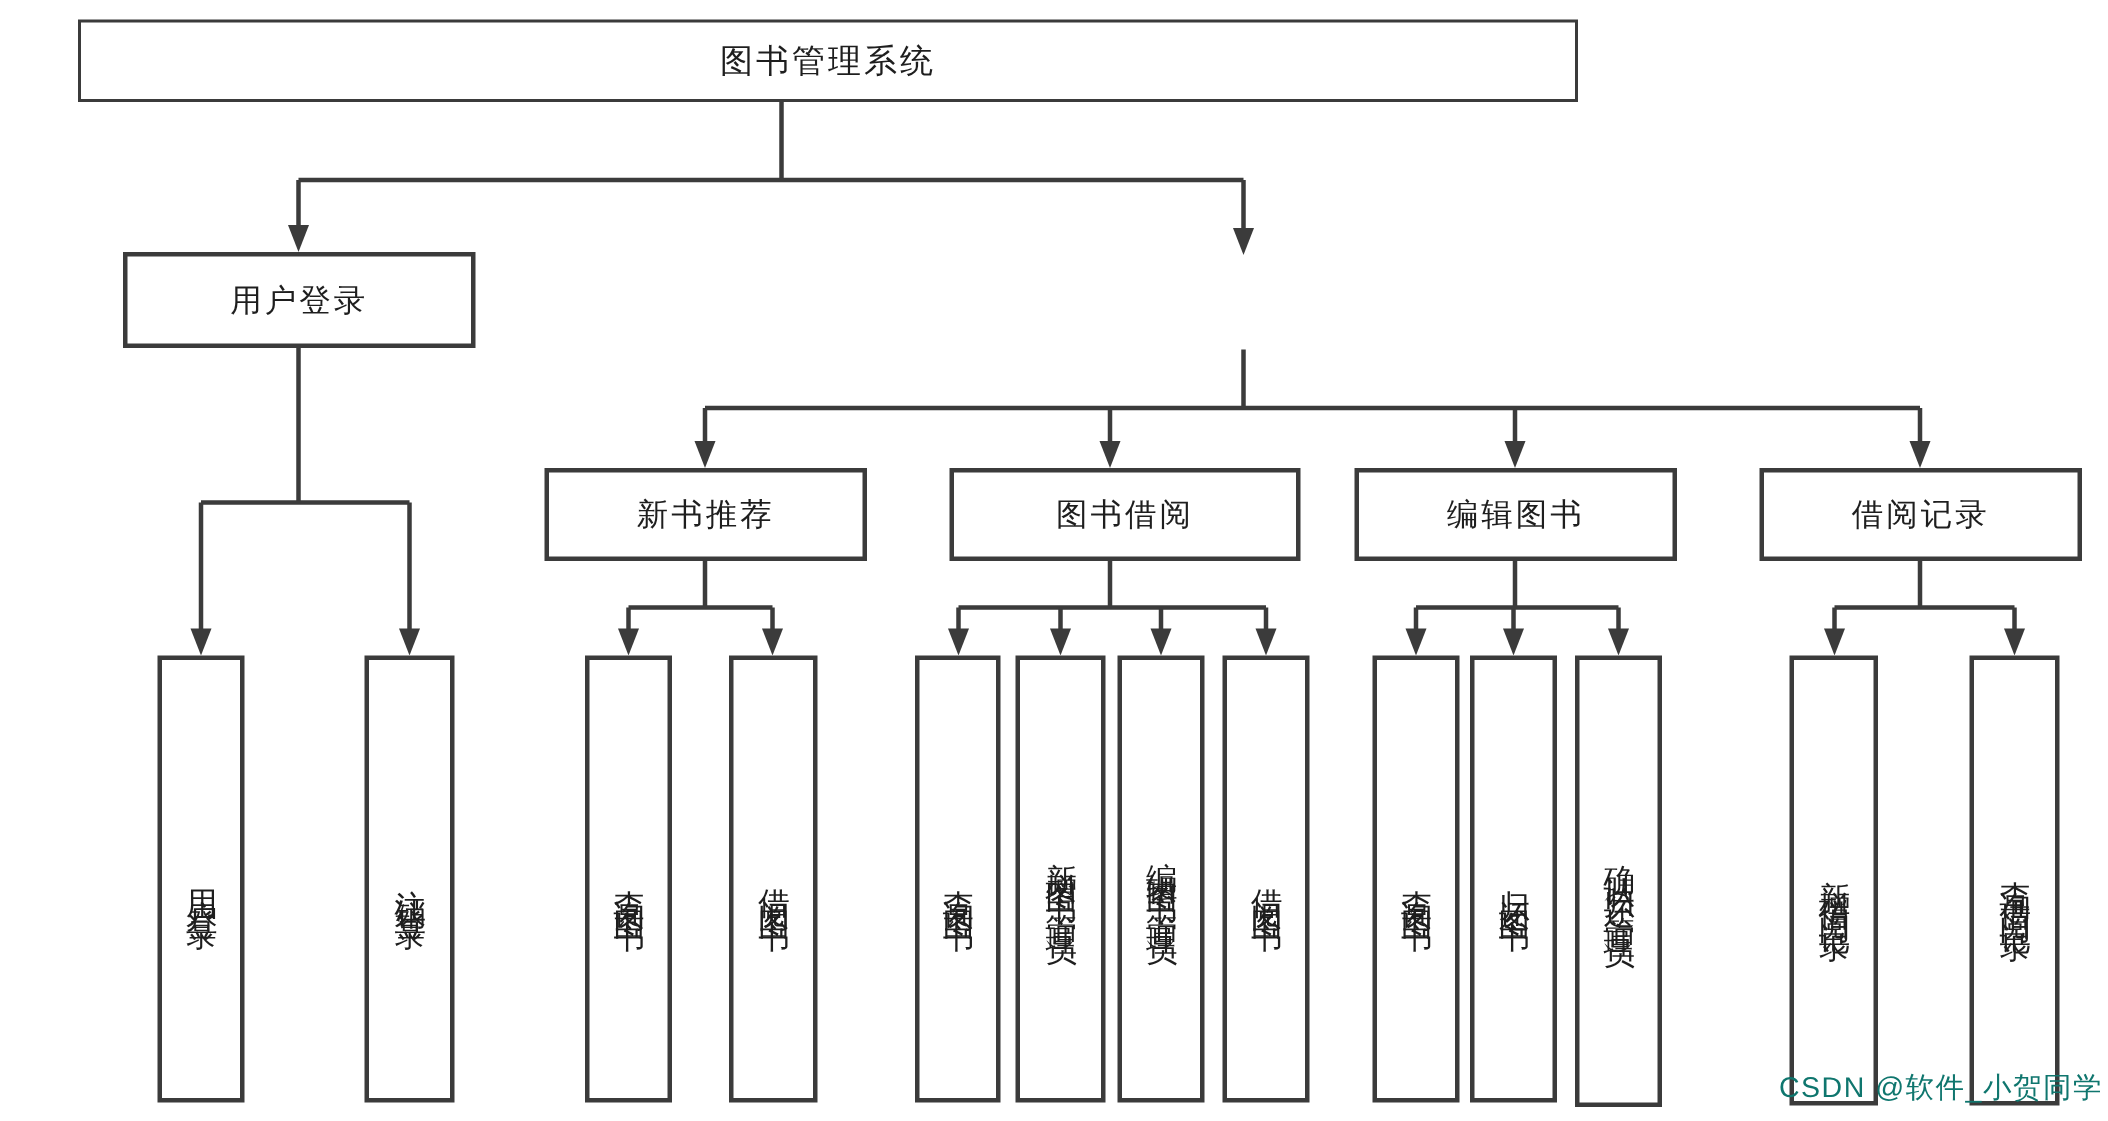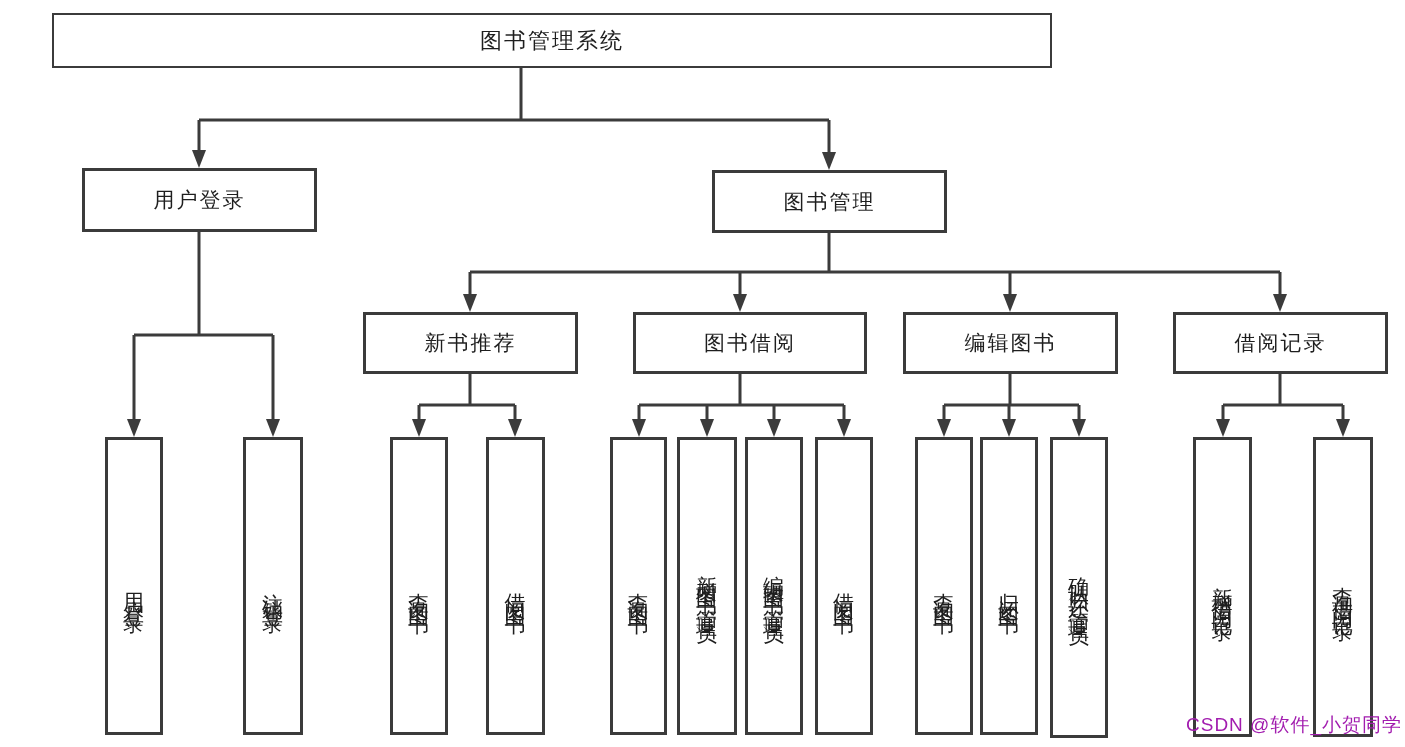--- a/index.html
+++ b/index.html
@@ -49,21 +49,21 @@
     text-orientation: mixed;
     letter-spacing: 7px;
     line-height: 1;
     margin-top: 7px; 
   }
   .watermark {
     position: absolute;
     left: 1186px;
     top: 712px;
     font-size: 19px;
-    color: #a21caf;
+    color: #0f766e;
     letter-spacing: 1px;
     white-space: nowrap;
     z-index: 3;
   }
 </style>
 </head>
 <body>
 
 <div class="canvas">
 
@@ -109,23 +109,20 @@
       <polygon points="1336,419 1350,419 1343,437"></polygon>
     </g>
   </svg>
 
   <div class="hbox root" style="left:22px; top:13px; width:1000px; height:55px;margin-left:30px;">
     <span>图书管理系统</span>
   </div>
 
   <div class="hbox" style="left:82px; top:168px; width:235px; height:64px;">
     <span>用户登录</span>
-  </div>
-  <div class="hbox" style="left:712px; top:170px; width:235px; height:63px;">
-    <span>图书管理</span>
   </div>
 
   <div class="hbox" style="left:363px; top:312px; width:215px; height:62px;">
     <span>新书推荐</span>
   </div>
   <div class="hbox" style="left:633px; top:312px; width:234px; height:62px;">
     <span>图书借阅</span>
   </div>
   <div class="hbox" style="left:903px; top:312px; width:215px; height:62px;">
     <span>编辑图书</span>

